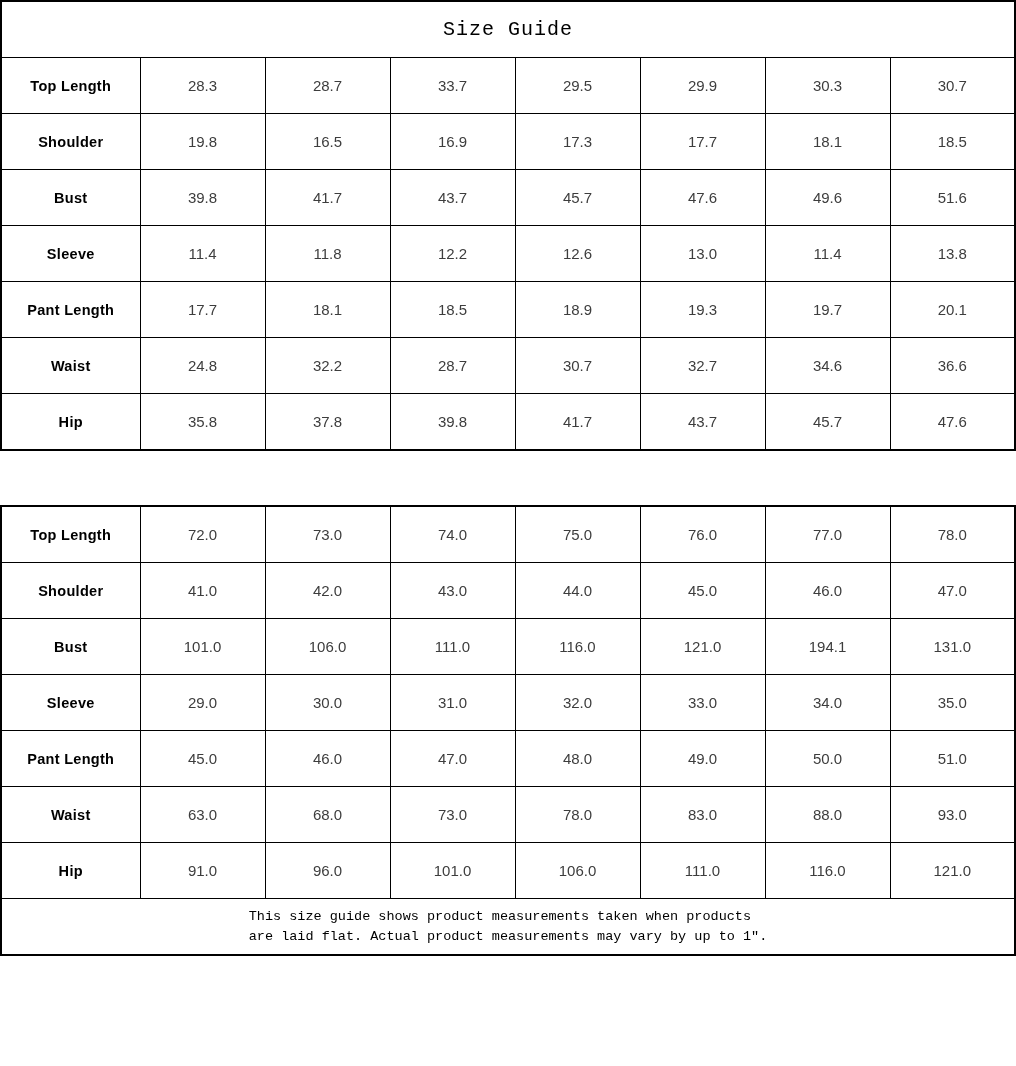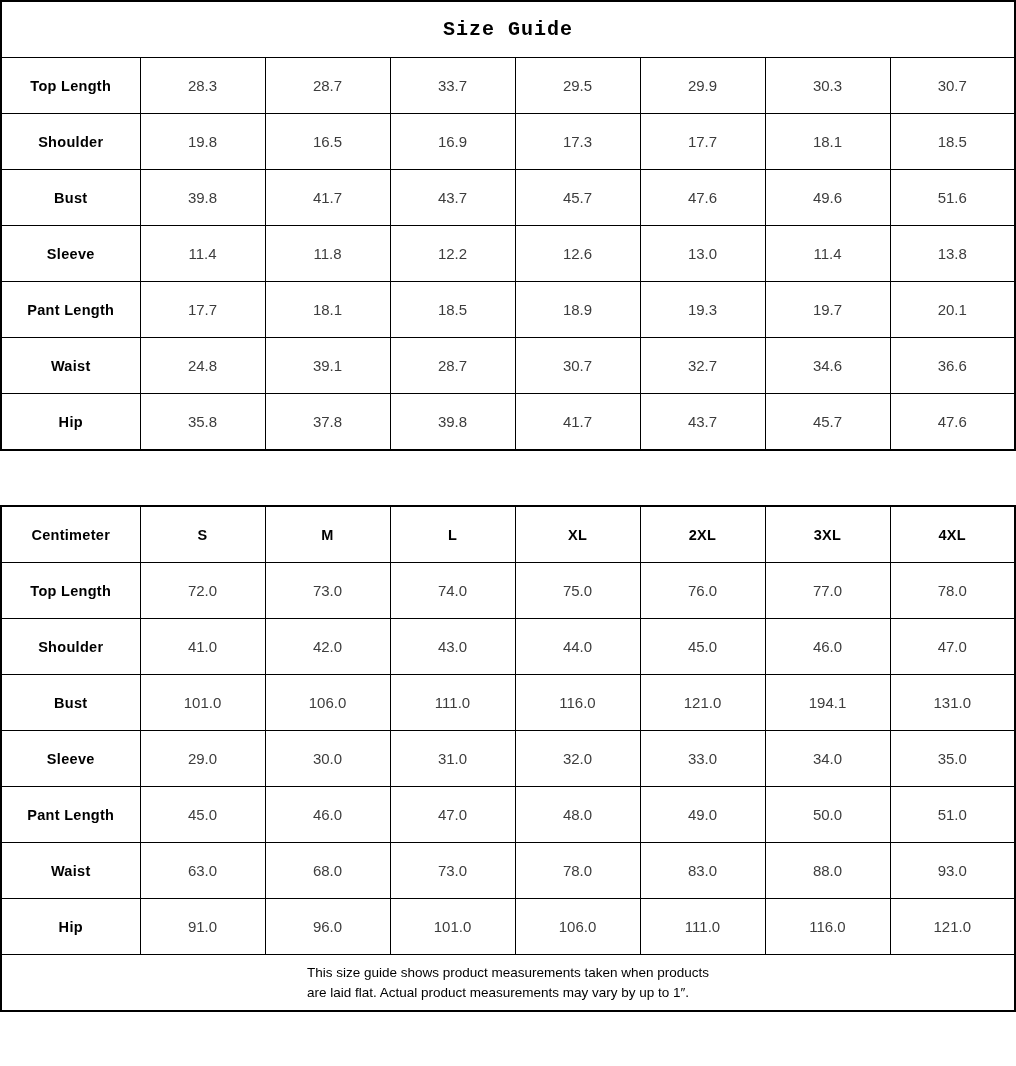--- a/index.html
+++ b/index.html
@@ -26,37 +26,37 @@
     border: 1px solid #000000;
     text-align: center;
     vertical-align: middle;
     height: 55px;
     padding: 0;
     overflow: hidden;
   }
   td.title-cell {
     font-family: "Liberation Mono", monospace;
     font-size: 20px;
-    font-weight: bold;
+    font-weight: normal;
     color: #000000;
     letter-spacing: 1px;
   }
   td.cell-label {
     font-weight: bold;
     font-size: 14.5px;
     color: #000000;
     letter-spacing: 0.3px;
   }
   td.cell-value {
     font-weight: normal;
     font-size: 15px;
     color: #3d3d3d;
   }
   td.footer-cell {
-    font-family: Liberation Sans, sans-serif;
+    font-family: Liberation Mono, monospace;
     font-size: 13.5px;
     color: #000000;
   }
   .footer-lines {
     display: inline-block;
     text-align: left;
     line-height: 19.5px;
   }
   .table-gap {
     height: 54px;
@@ -131,21 +131,21 @@
           <td class="cell-value">18.1</td>
           <td class="cell-value">18.5</td>
           <td class="cell-value">18.9</td>
           <td class="cell-value">19.3</td>
           <td class="cell-value">19.7</td>
           <td class="cell-value">20.1</td>
         </tr>
         <tr>
           <td class="cell-label">Waist</td>
           <td class="cell-value">24.8</td>
-          <td class="cell-value">39.1</td>
+          <td class="cell-value">32.2</td>
           <td class="cell-value">28.7</td>
           <td class="cell-value">30.7</td>
           <td class="cell-value">32.7</td>
           <td class="cell-value">34.6</td>
           <td class="cell-value">36.6</td>
         </tr>
         <tr>
           <td class="cell-label">Hip</td>
           <td class="cell-value">35.8</td>
           <td class="cell-value">37.8</td>
@@ -165,30 +165,20 @@
       <col style="width:139px">
       <col>
         <col>
         <col>
         <col>
         <col>
         <col>
         <col>
     </colgroup>
     <tbody>
-        <tr>
-          <td class="cell-label">Centimeter</td>
-          <td class="cell-label">S</td>
-          <td class="cell-label">M</td>
-          <td class="cell-label">L</td>
-          <td class="cell-label">XL</td>
-          <td class="cell-label">2XL</td>
-          <td class="cell-label">3XL</td>
-          <td class="cell-label">4XL</td>
-        </tr>
         <tr>
           <td class="cell-label">Top Length</td>
           <td class="cell-value">72.0</td>
           <td class="cell-value">73.0</td>
           <td class="cell-value">74.0</td>
           <td class="cell-value">75.0</td>
           <td class="cell-value">76.0</td>
           <td class="cell-value">77.0</td>
           <td class="cell-value">78.0</td>
         </tr>

